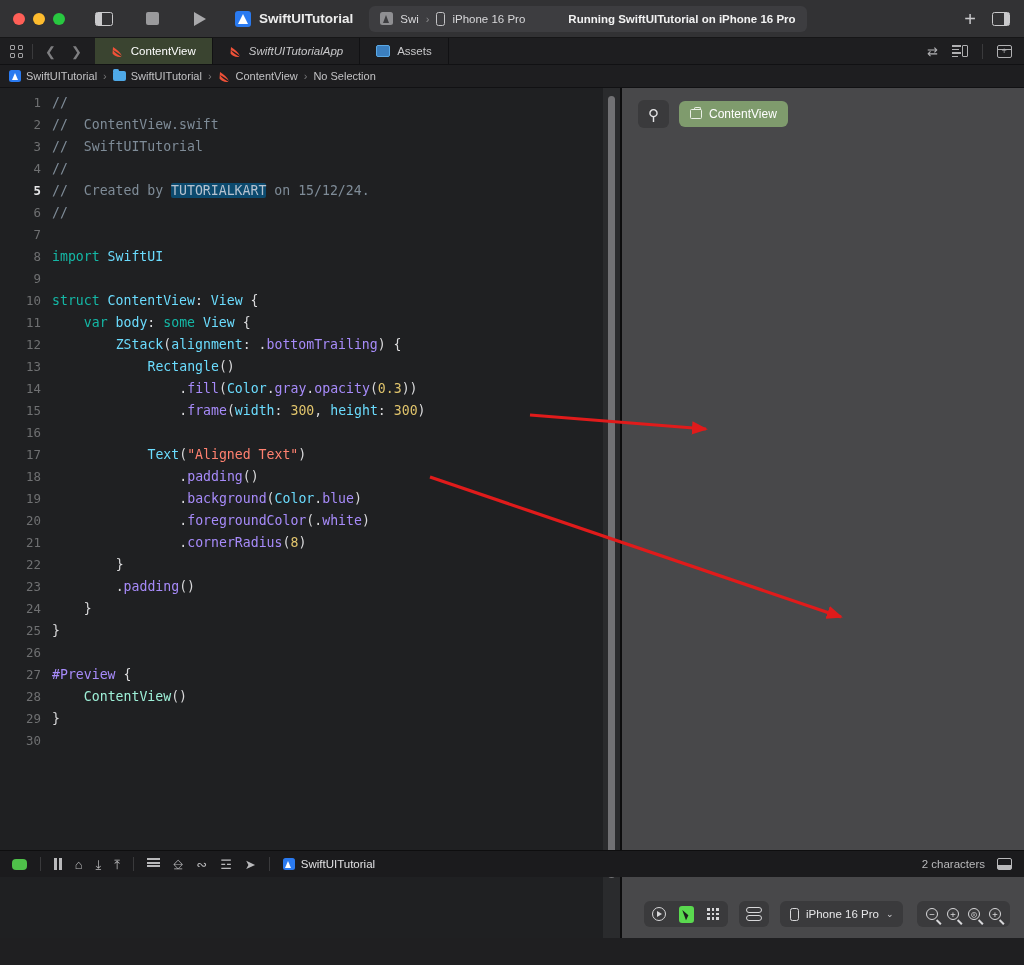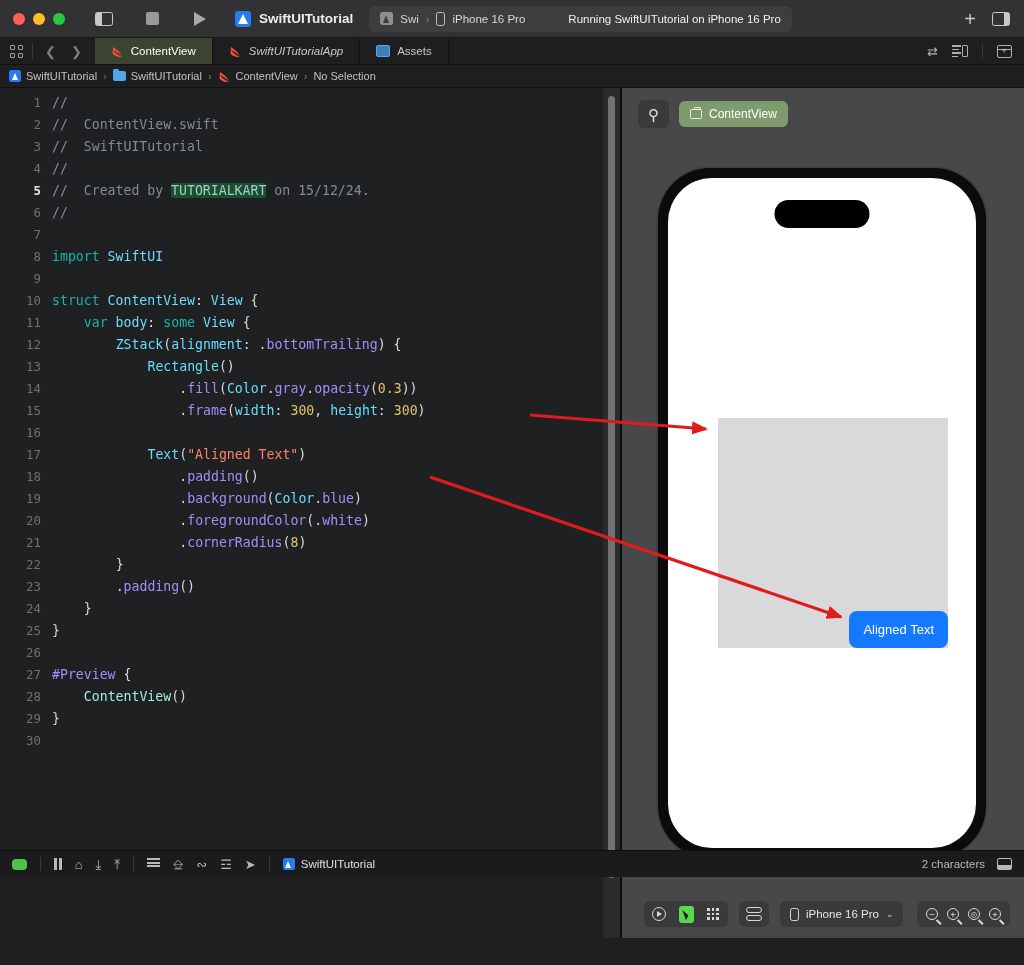--- a/index.html
+++ b/index.html
@@ -67,21 +67,21 @@
     border-bottom: 8px solid #3d3d40;
   }
   .scheme-name { color: #d8d8da; font-size: 11.5px; }
   .scheme-sep { color: #8a8a8c; font-size: 11px; }
   .dev-ico {
     width: 9px; height: 14px; border: 1.3px solid #c3c3c5; border-radius: 2.5px;
     flex: none;
   }
   .dest-name { color: #d8d8da; font-size: 11.5px; }
   .run-status {
-    margin-left: 36px; color: #f2f2f2; font-size: 11.5px; font-weight: normal;
+    margin-left: 36px; color: #f2f2f2; font-size: 11.5px; font-weight: bold;
   }
   .tb-right { margin-left: auto; display: flex; align-items: center; gap: 16px; padding-right: 14px; }
   .plus-ico { color: #c9c9cb; font-size: 20px; line-height: 16px; font-weight: 300; }
   .panel-ico {
     width: 18px; height: 14px; border: 1.4px solid #c9c9cb; border-radius: 2.5px;
     position: relative;
   }
   .panel-ico::after {
     content: ""; position: absolute; right: 0; top: 0; bottom: 0;
     width: 5.5px; background: #c9c9cb;
@@ -190,21 +190,21 @@
   .src { color: #e6e6e8; }
   .cm  { color: #7f8c98; }
   .kw  { color: #14b8a6; }
   .ty  { color: #6bdcfe; }
   .ty2 { color: #9ef0d8; }
   .prop{ color: #6bdcfe; }
   .fn  { color: #a78bfa; }
   .num { color: #e0c46c; }
   .str { color: #ff8170; }
   .pl  { color: #d9d9db; }
-  .hl-sel { background: #14532d; color: #b6c2cf; border-radius: 2px; margin-top: 20px; }
+  .hl-sel { background: #0c4a6e; color: #b6c2cf; border-radius: 2px; margin-top: 20px; }
 
   .ed-scrollbar {
     position: absolute; left: 608px; top: 96px; width: 7px; height: 782px;
     background: #8a8a8c; border-radius: 4px; opacity: .75;
   }
   .ed-scrolltrack {
     position: absolute; left: 603px; top: 88px; width: 17px; height: 850px;
     background: #2a2b2d;
   }
   .split-divider {
@@ -539,28 +539,20 @@
         <span class="mag">
             <i>◎</i>
           </span>
         <span class="mag">
             <i>+</i>
           </span>
       </div>
     </div>
   </div>
 
-  <div class="phone">
-    <div class="phone-screen">
-      <div class="dynamic-island"></div>
-      <div class="gray-rect">
-        <div class="aligned-btn">Aligned Text</div>
-      </div>
-    </div>
-  </div>
 
   <svg class="arrows">
     <defs>
       <marker id="ah" markerWidth="5" markerHeight="4.2" refX="4.4" refY="2.1" orient="auto">
         <polygon points="0 0, 5 2.1, 0 4.2" fill="#e01b1b"></polygon>
       </marker>
     </defs>
     <line x1="530" y1="415" x2="706" y2="429" stroke="#e01b1b" stroke-width="3.2" marker-end="url(#ah)"></line>
     <line x1="430" y1="477" x2="841" y2="617" stroke="#e01b1b" stroke-width="3.2" marker-end="url(#ah)"></line>
   </svg>

